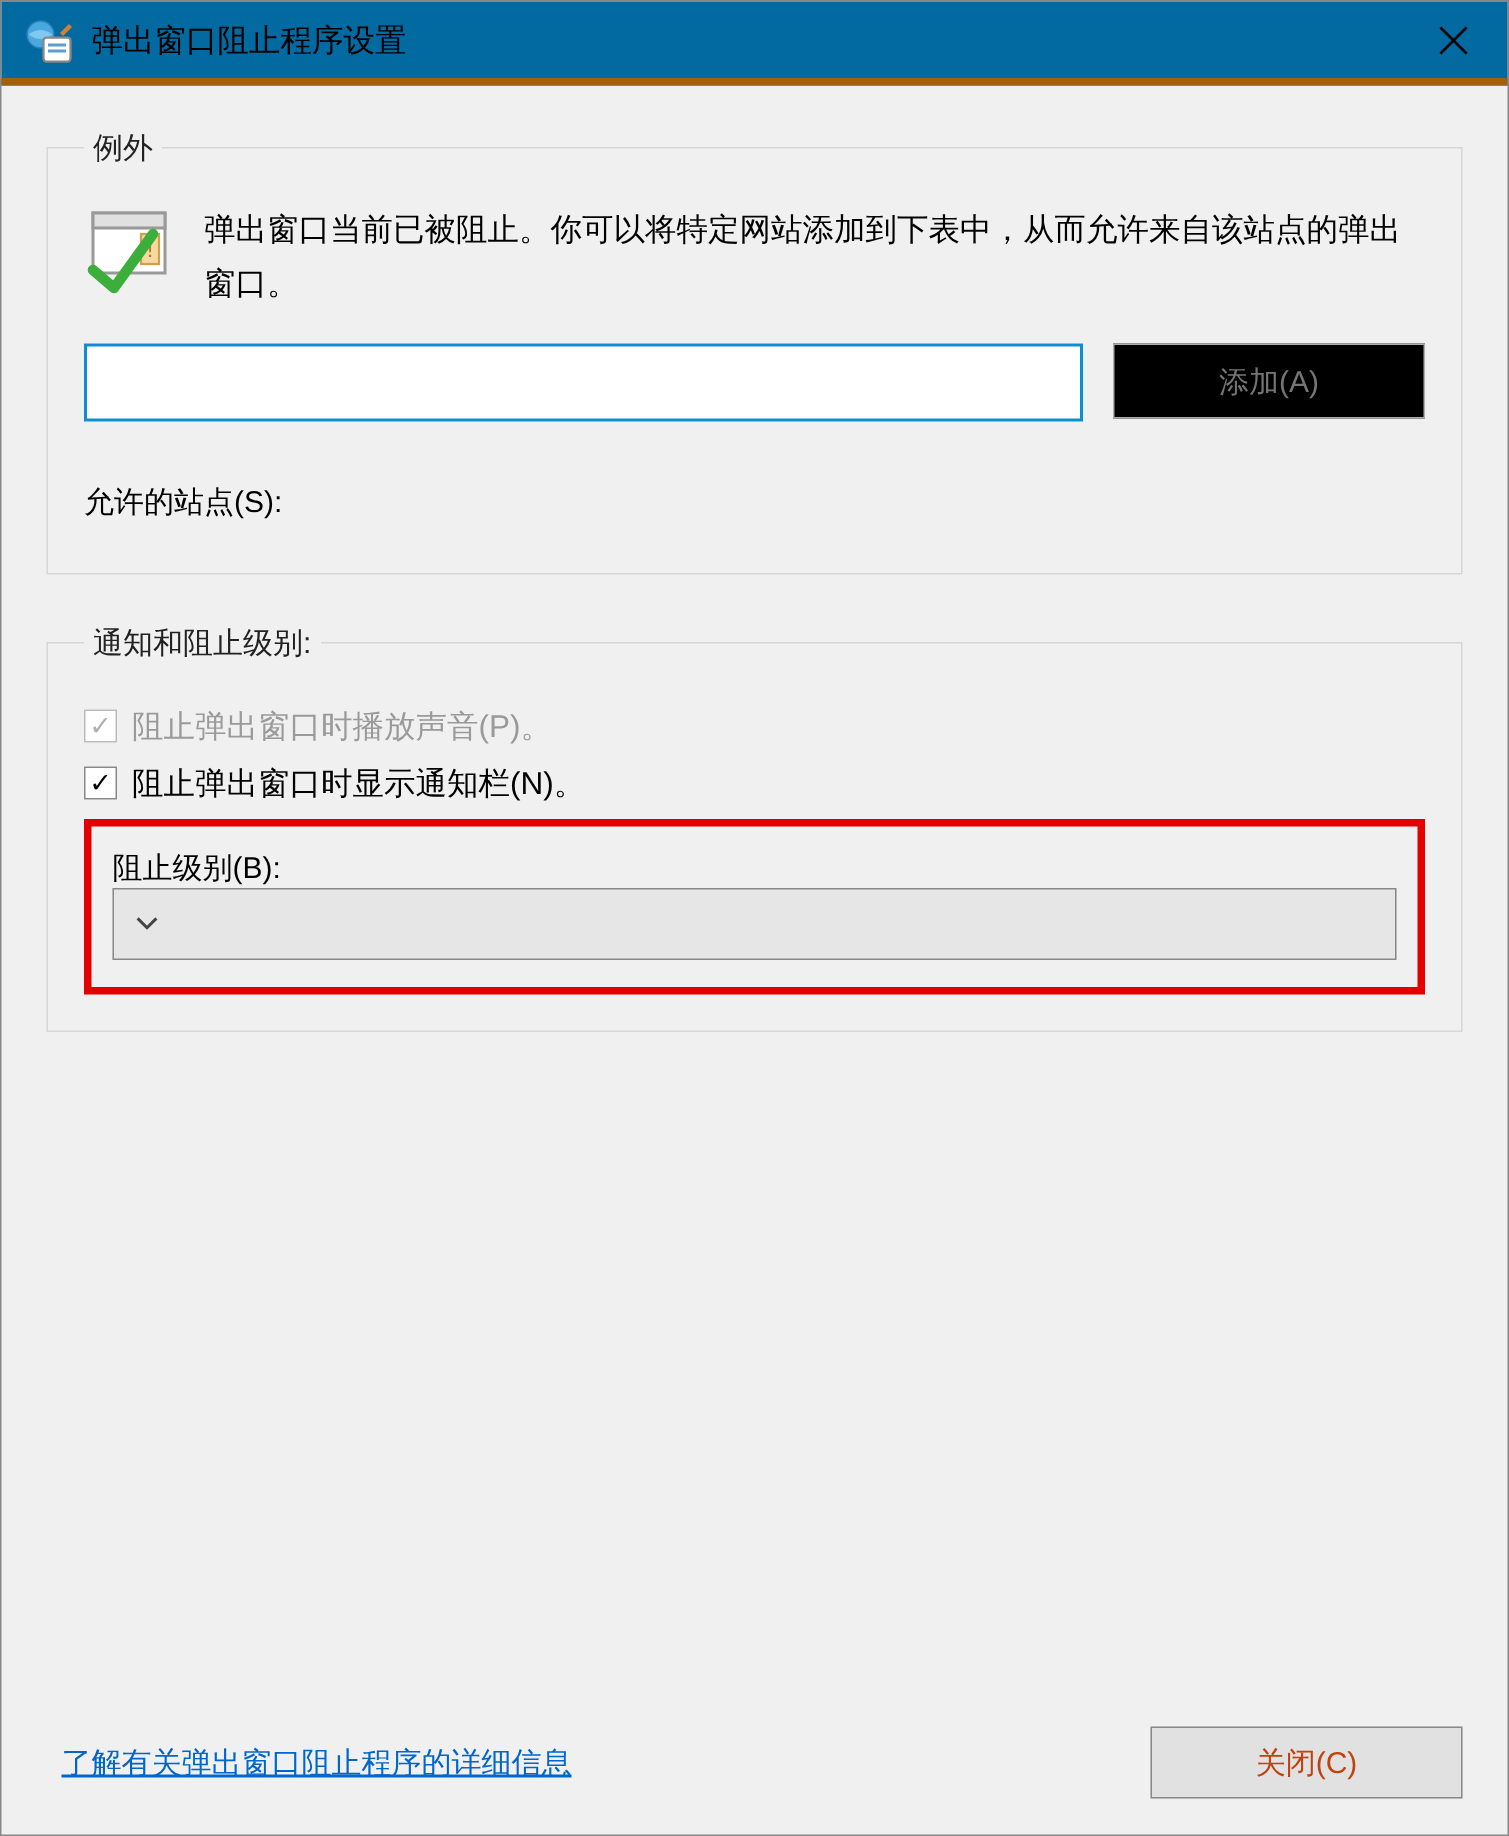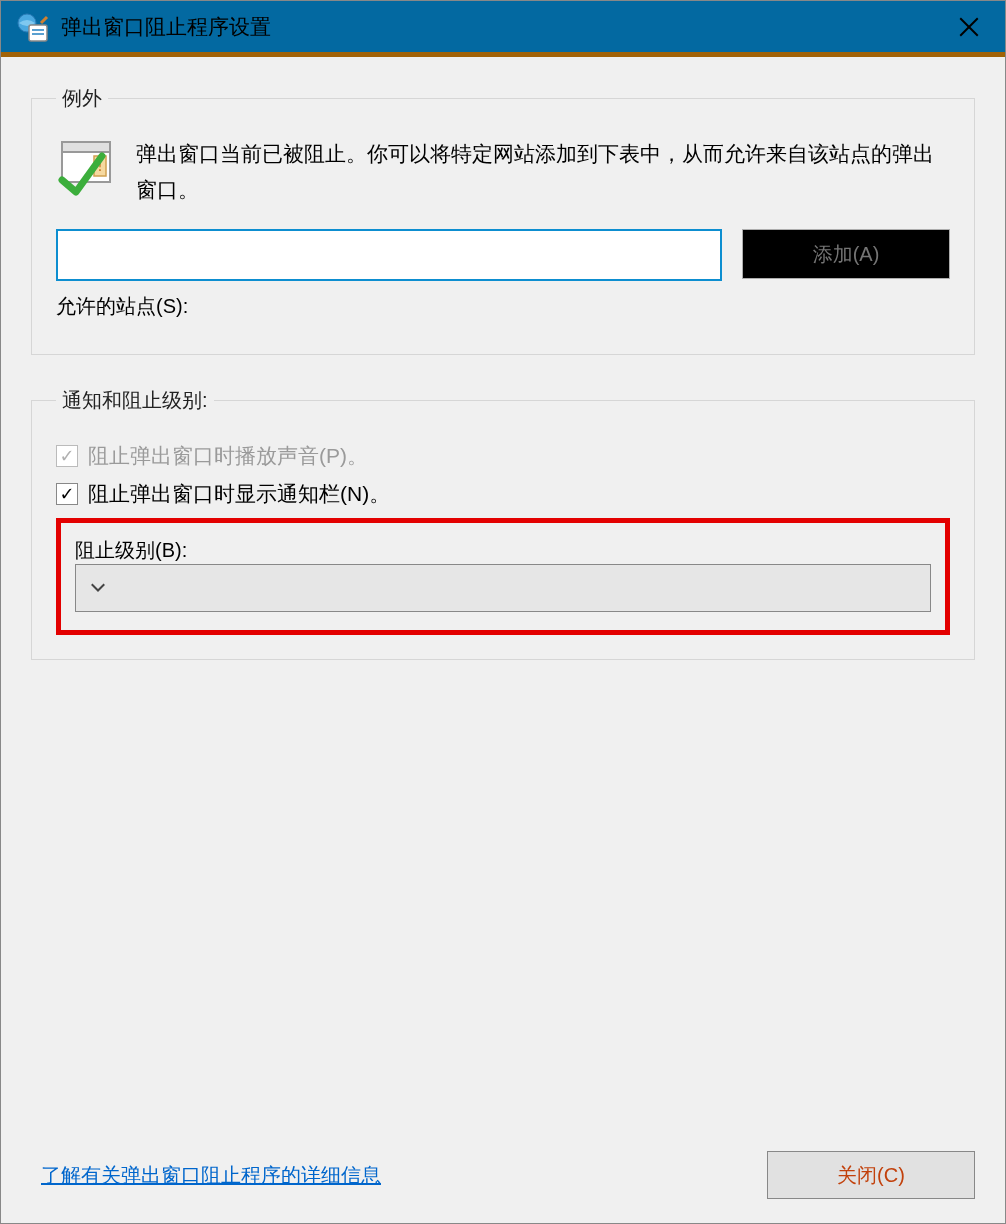--- a/index.html
+++ b/index.html
@@ -230,21 +230,21 @@
           </svg>
         </span>
         <div class="info-text">弹出窗口当前已被阻止。你可以将特定网站添加到下表中，从而允许来自该站点的弹出窗口。</div>
       </div>
 
       <div class="row">
         <input class="addr-input" type="text" style="">
         <button class="btn">添加(A)</button>
       </div>
 
-      <span class="label" style="margin-top:12px;">允许的站点(S):</span>
+      <span class="label" style="margin-top:40px;">允许的站点(S):</span>
     </fieldset>
 
     <fieldset class="fieldset2">
       <legend>通知和阻止级别:</legend>
 
       <div class="check-row disabled">
         <span class="checkbox">
             <span class="checkmark">✓</span>
           </span>
         <span>阻止弹出窗口时播放声音(P)。</span>

